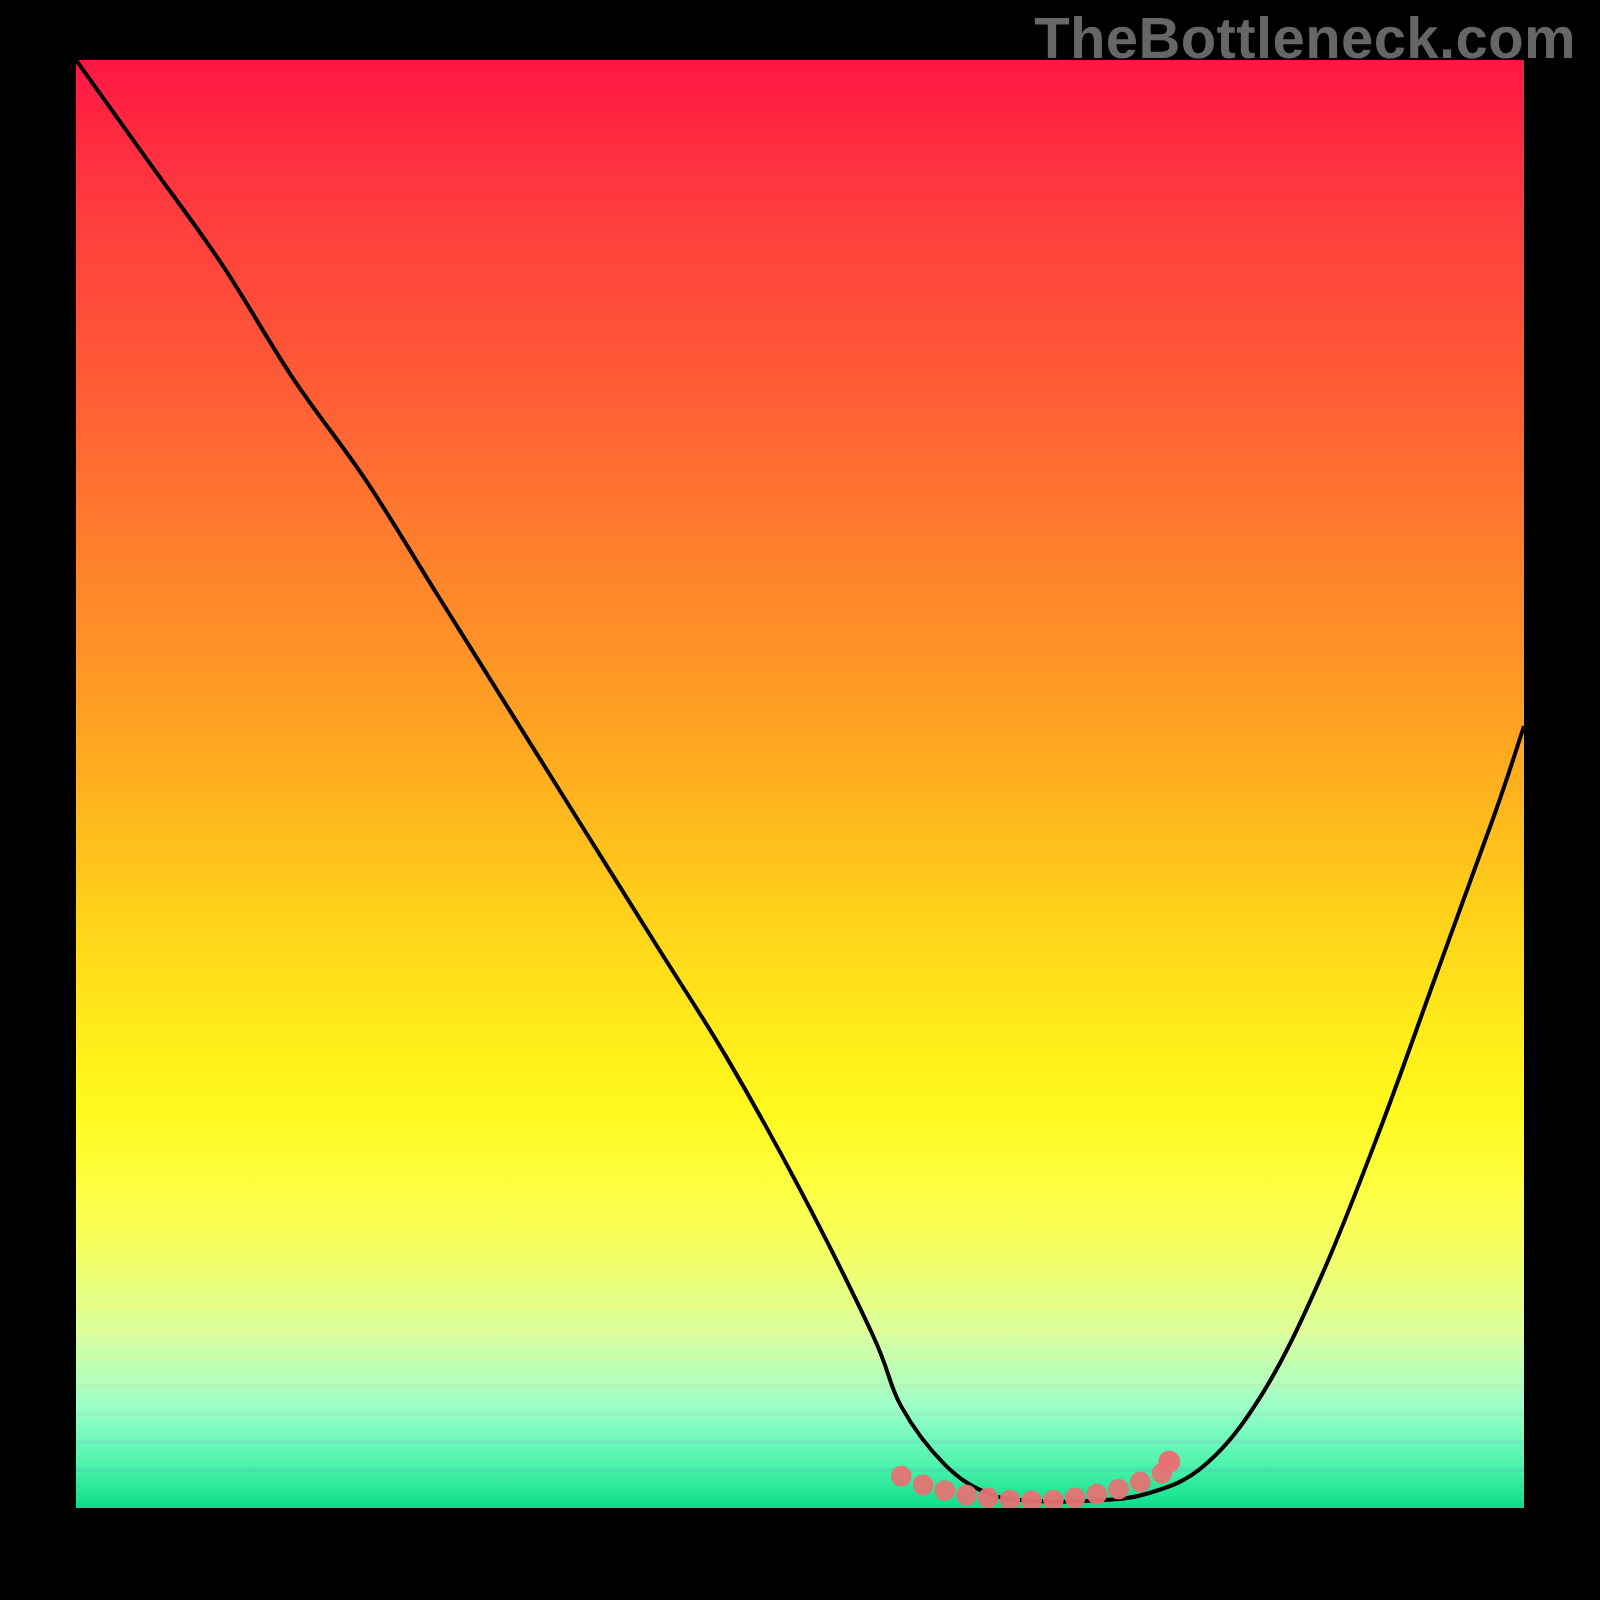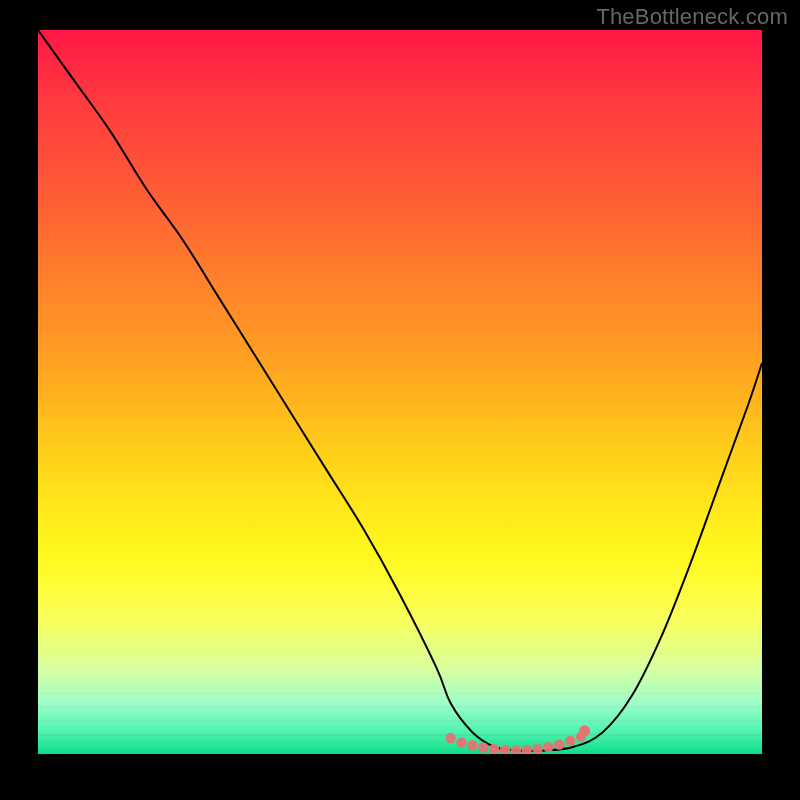--- a/index.html
+++ b/index.html
@@ -9,22 +9,22 @@
     background: #000;
     position: relative;
     font-family: Arial, Helvetica, sans-serif;
     overflow: hidden;
   }
   .watermark {
     position: absolute;
     top: 4px;
     right: 12px;
     color: #666;
-    font-size: 22px;
-    font-weight: 400;
+    font-size: 29px;
+    font-weight: 700;
     z-index: 5;
     letter-spacing: 0.2px;
   }
   .plot-area {
     position: absolute;
     left: 38px;
     top: 30px;
     width: 724px;
     height: 724px;
     overflow: hidden;

